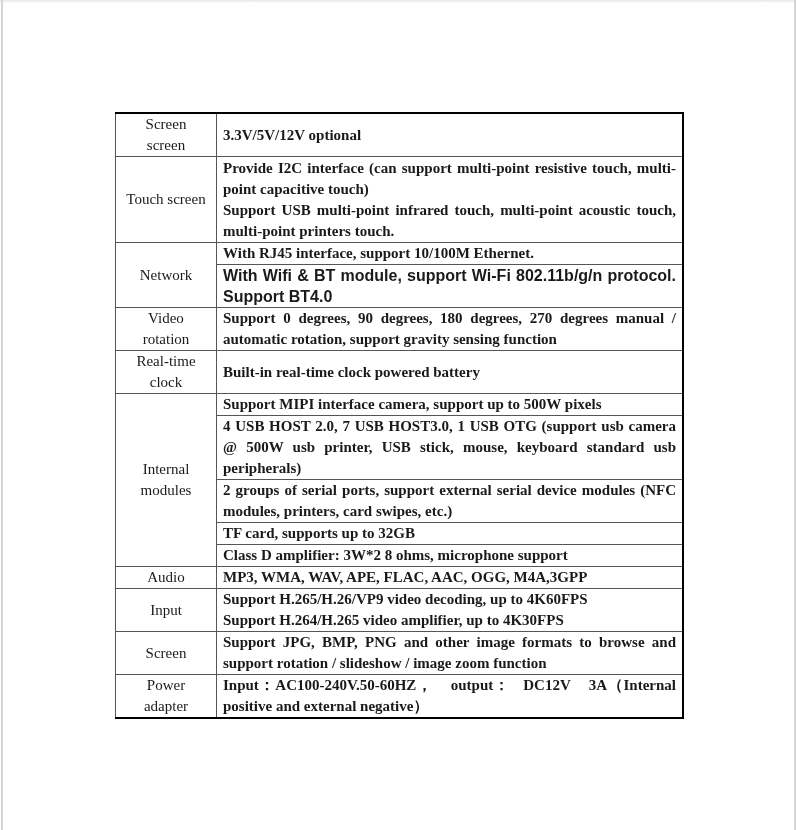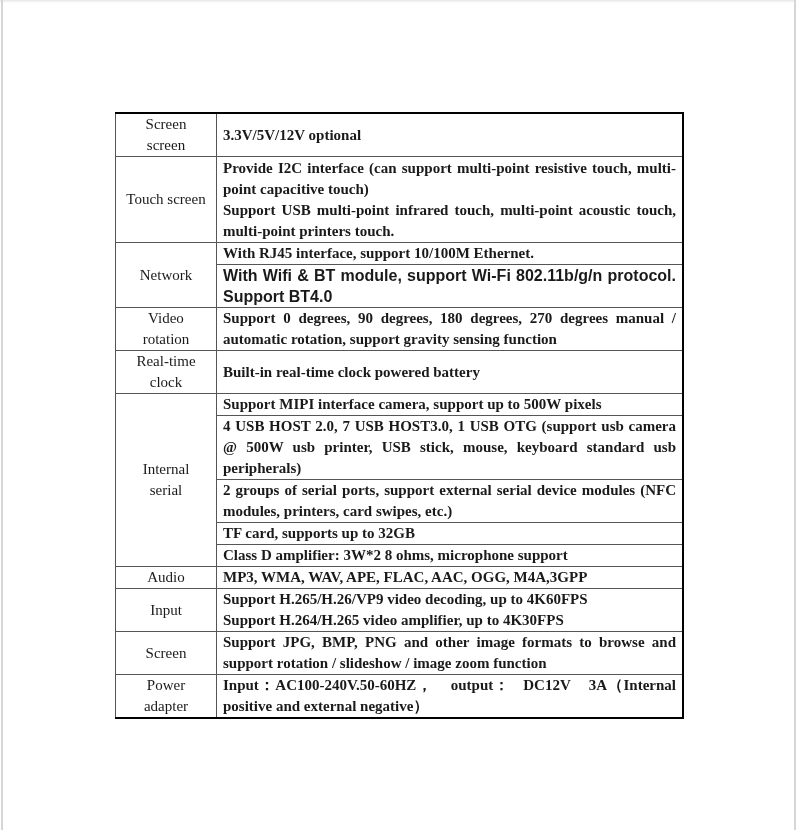--- a/index.html
+++ b/index.html
@@ -68,21 +68,21 @@
   <tr style="height:43px">
     <td class="label">
       <div>Real-time</div>
       <div>clock</div>
     </td>
     <td class="value">Built-in real-time clock powered battery</td>
   </tr>
   <tr style="height:21px">
     <td class="label" rowspan="5">
       <div>Internal</div>
-      <div>serial</div>
+      <div>modules</div>
     </td>
     <td class="value">Support MIPI interface camera, support up to 500W pixels</td>
   </tr>
   <tr style="height:63px">
     <td class="value">4 USB HOST 2.0, 7 USB HOST3.0, 1 USB OTG (support usb camera @ 500W usb printer, USB stick, mouse, keyboard standard usb peripherals)</td>
   </tr>
   <tr style="height:42px">
     <td class="value">2 groups of serial ports, support external serial device modules (NFC modules, printers, card swipes, etc.)</td>
   </tr>
   <tr style="height:22px">

